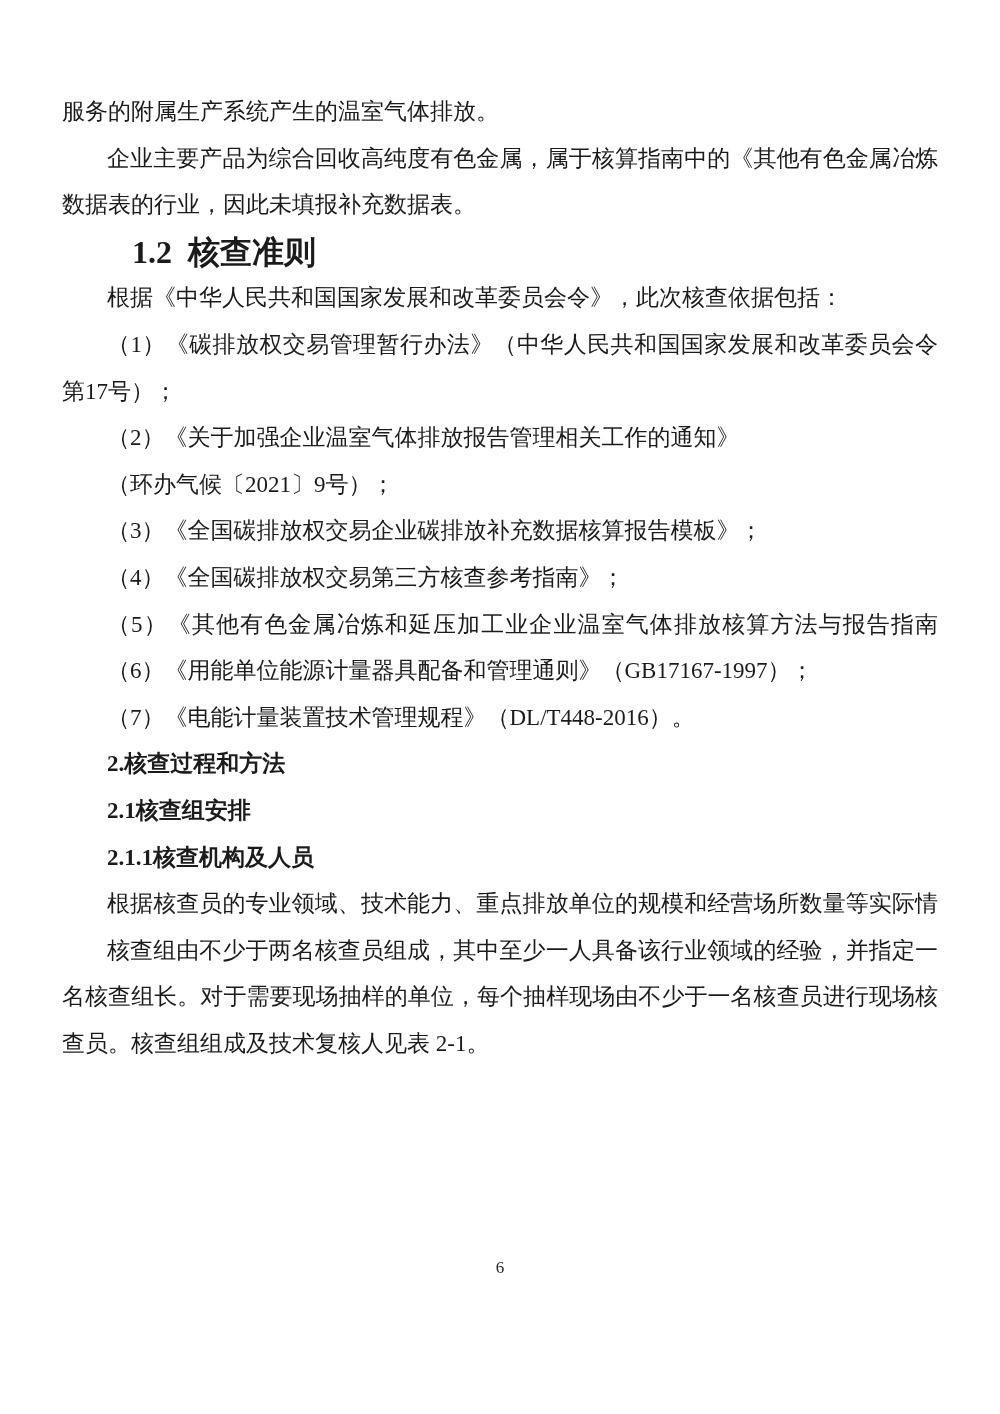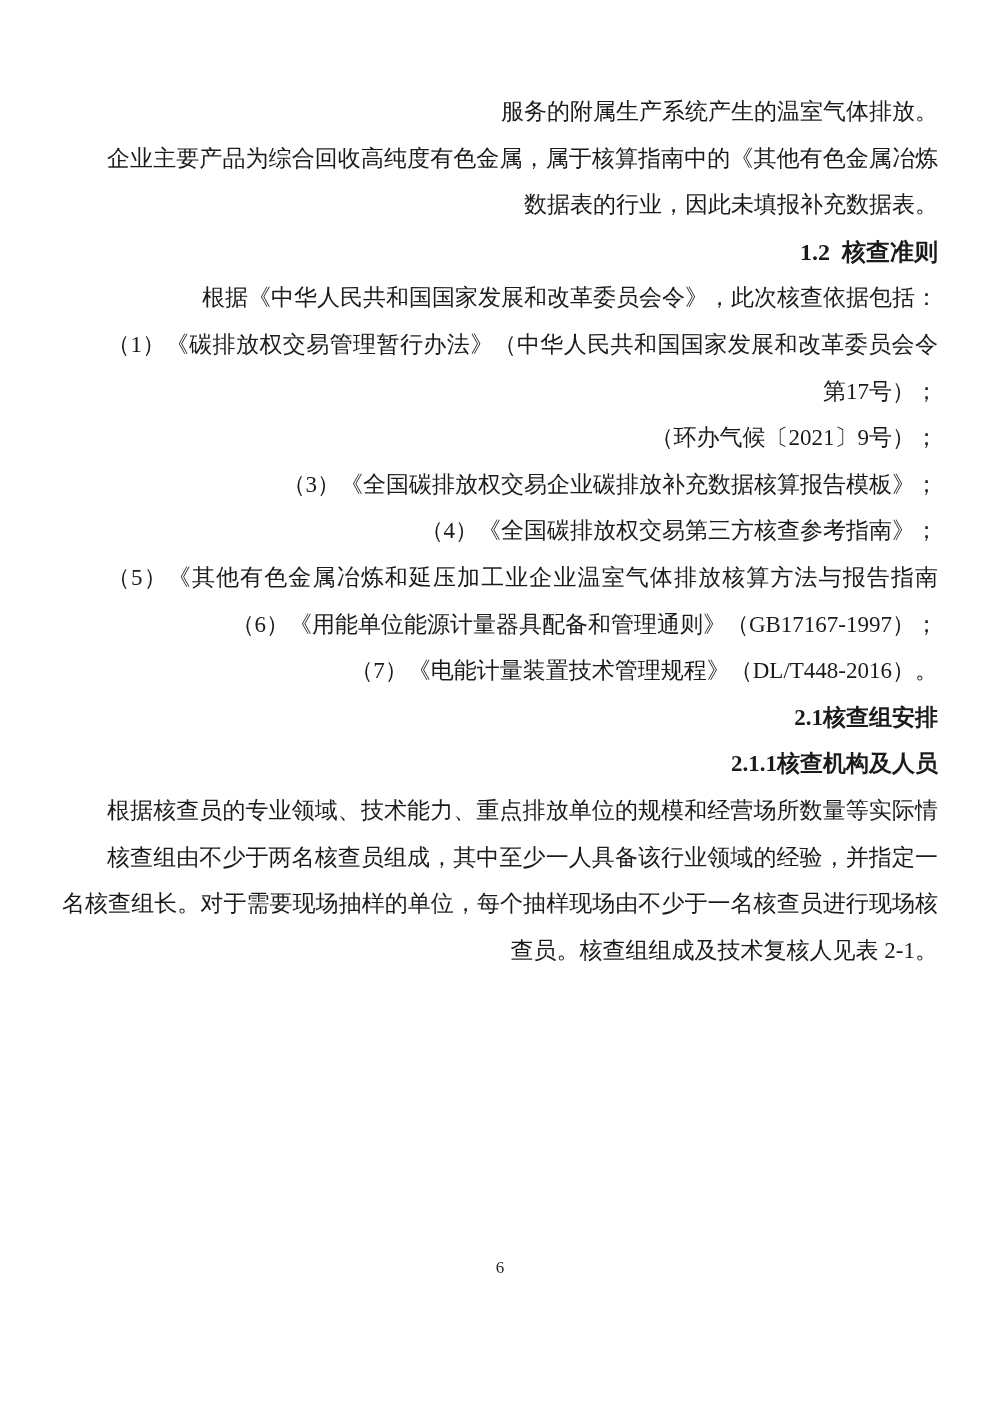--- a/index.html
+++ b/index.html
@@ -24,26 +24,25 @@
     left: 62px;
     top: 89px;
     width: 876px;
   }
   .line {
     font-size: 23px;
     line-height: 46.6px;
     height: 46.6px;
     white-space: pre-wrap;
     overflow: visible;
-    text-align: right;
   }
   .indent2 { text-indent: 45px; }
   .justify { text-align: justify; text-align-last: justify; }
   .bold { font-weight: 700; }
-  .h12 { font-size: 24px; text-indent: 70px; }
+  .h12 { font-size: 32px; text-indent: 70px; }
   .pageno {
     position: absolute;
     top: 1258px;
     left: 0;
     width: 1000px;
     text-align: center;
     font-size: 17px;
     line-height: 20px;
     color: #2a2a2a;
   }
@@ -53,26 +52,28 @@
 
 <div class="page">
   <div class="doc" id="doc">
       <div class="line">服务的附属生产系统产生的温室气体排放。</div>
       <div class="line indent2 justify">企业主要产品为综合回收高纯度有色金属，属于核算指南中的《其他有色金属冶炼</div>
       <div class="line">数据表的行业，因此未填报补充数据表。</div>
       <div class="line bold h12">1.2  核查准则</div>
       <div class="line indent2">根据《中华人民共和国国家发展和改革委员会令》，此次核查依据包括：</div>
       <div class="line indent2 justify">（1）《碳排放权交易管理暂行办法》（中华人民共和国国家发展和改革委员会令</div>
       <div class="line">第17号）；</div>
+      <div class="line indent2">（2）《关于加强企业温室气体排放报告管理相关工作的通知》</div>
       <div class="line indent2">（环办气候〔2021〕9号）；</div>
       <div class="line indent2">（3）《全国碳排放权交易企业碳排放补充数据核算报告模板》；</div>
       <div class="line indent2">（4）《全国碳排放权交易第三方核查参考指南》；</div>
       <div class="line indent2 justify">（5）《其他有色金属冶炼和延压加工业企业温室气体排放核算方法与报告指南</div>
       <div class="line indent2">（6）《用能单位能源计量器具配备和管理通则》（GB17167-1997）；</div>
       <div class="line indent2">（7）《电能计量装置技术管理规程》（DL/T448-2016）。</div>
+      <div class="line bold indent2">2.核查过程和方法</div>
       <div class="line bold indent2">2.1核查组安排</div>
       <div class="line bold indent2">2.1.1核查机构及人员</div>
       <div class="line indent2 justify">根据核查员的专业领域、技术能力、重点排放单位的规模和经营场所数量等实际情</div>
       <div class="line indent2 justify">核查组由不少于两名核查员组成，其中至少一人具备该行业领域的经验，并指定一</div>
       <div class="line justify">名核查组长。对于需要现场抽样的单位，每个抽样现场由不少于一名核查员进行现场核</div>
       <div class="line">查员。核查组组成及技术复核人见表 2-1。</div>
     </div>
   <div class="pageno">6</div>
 </div>
 

